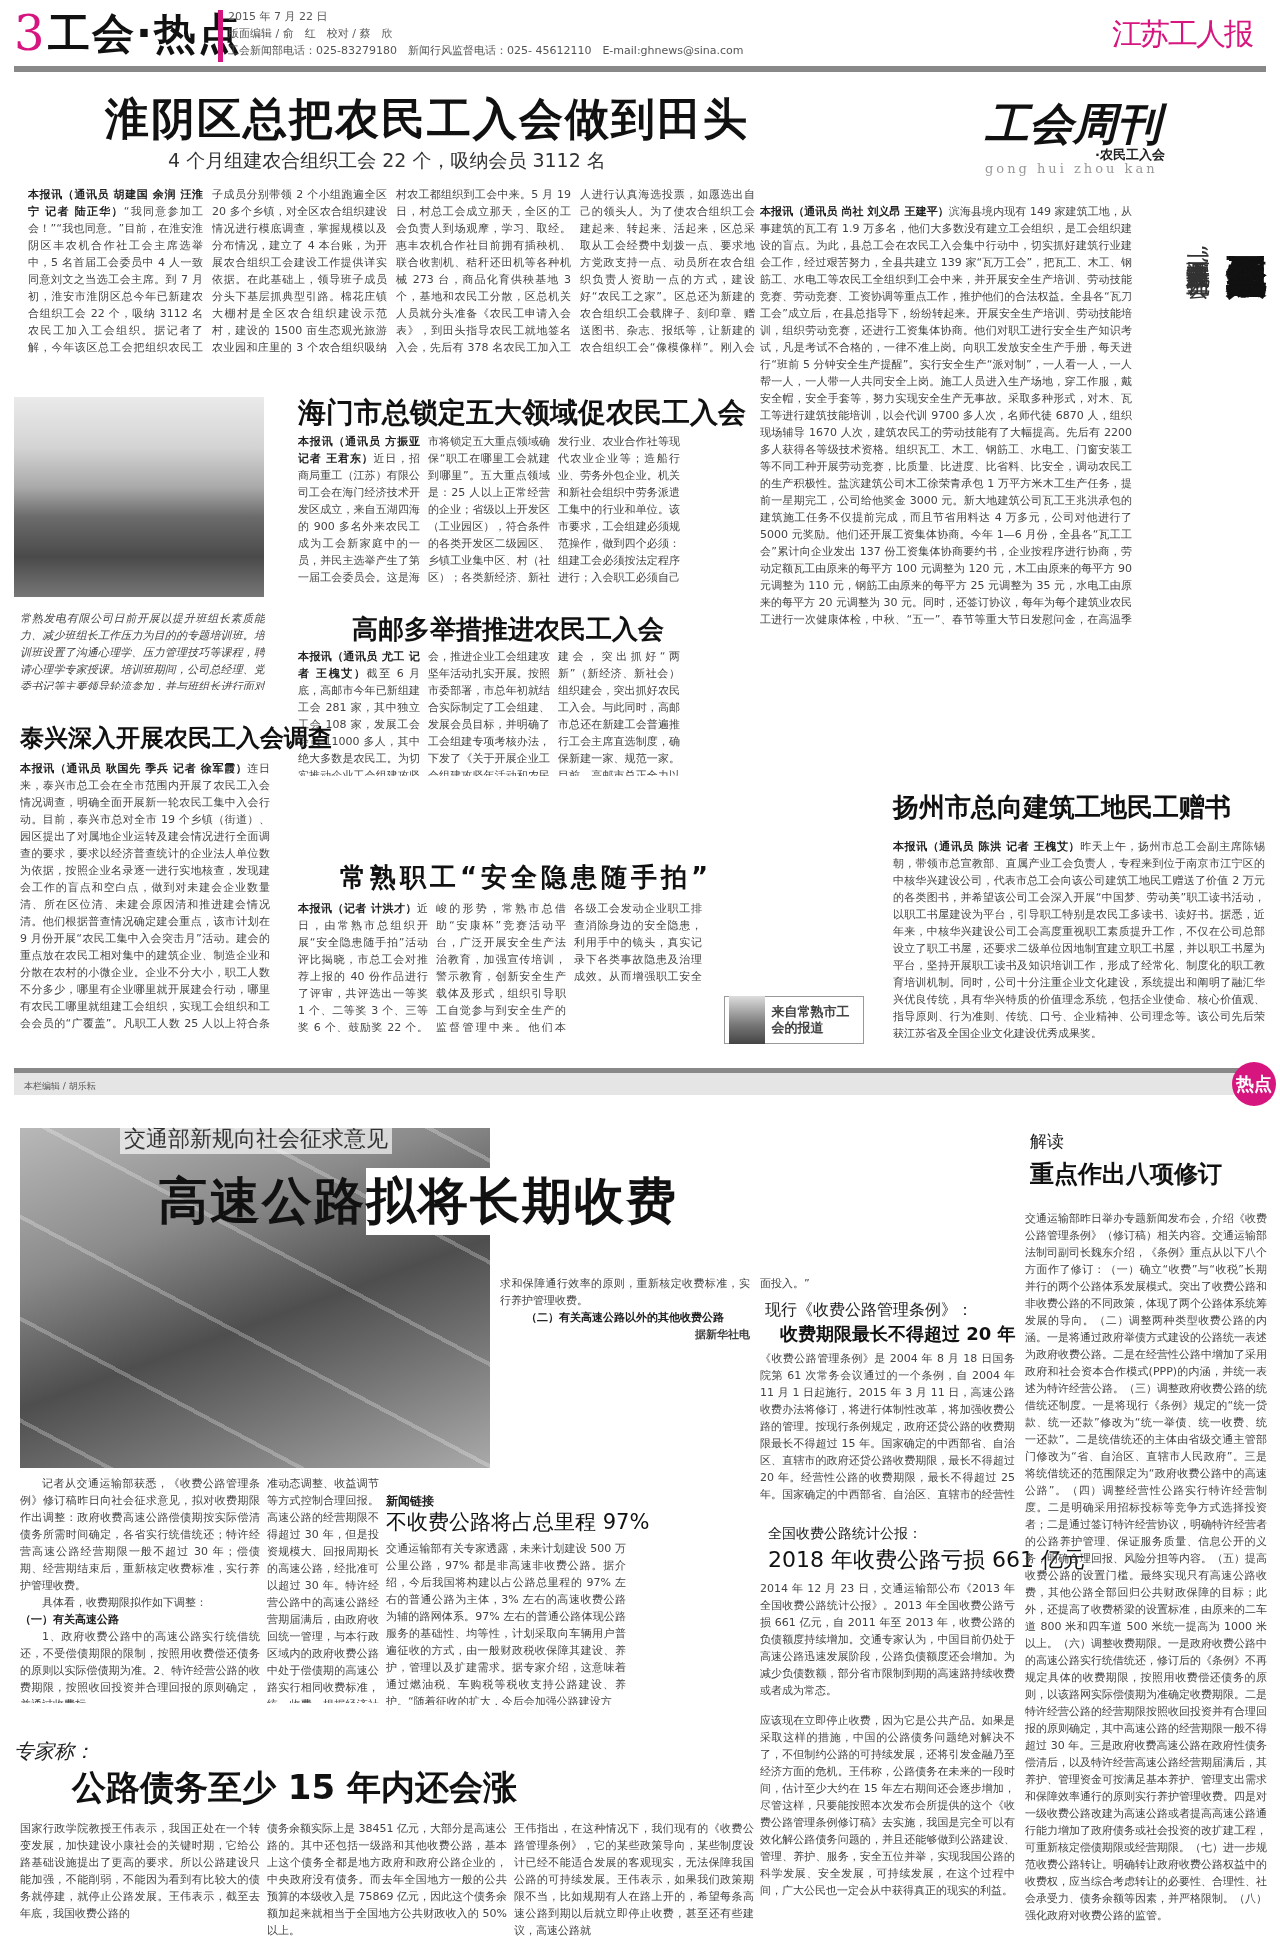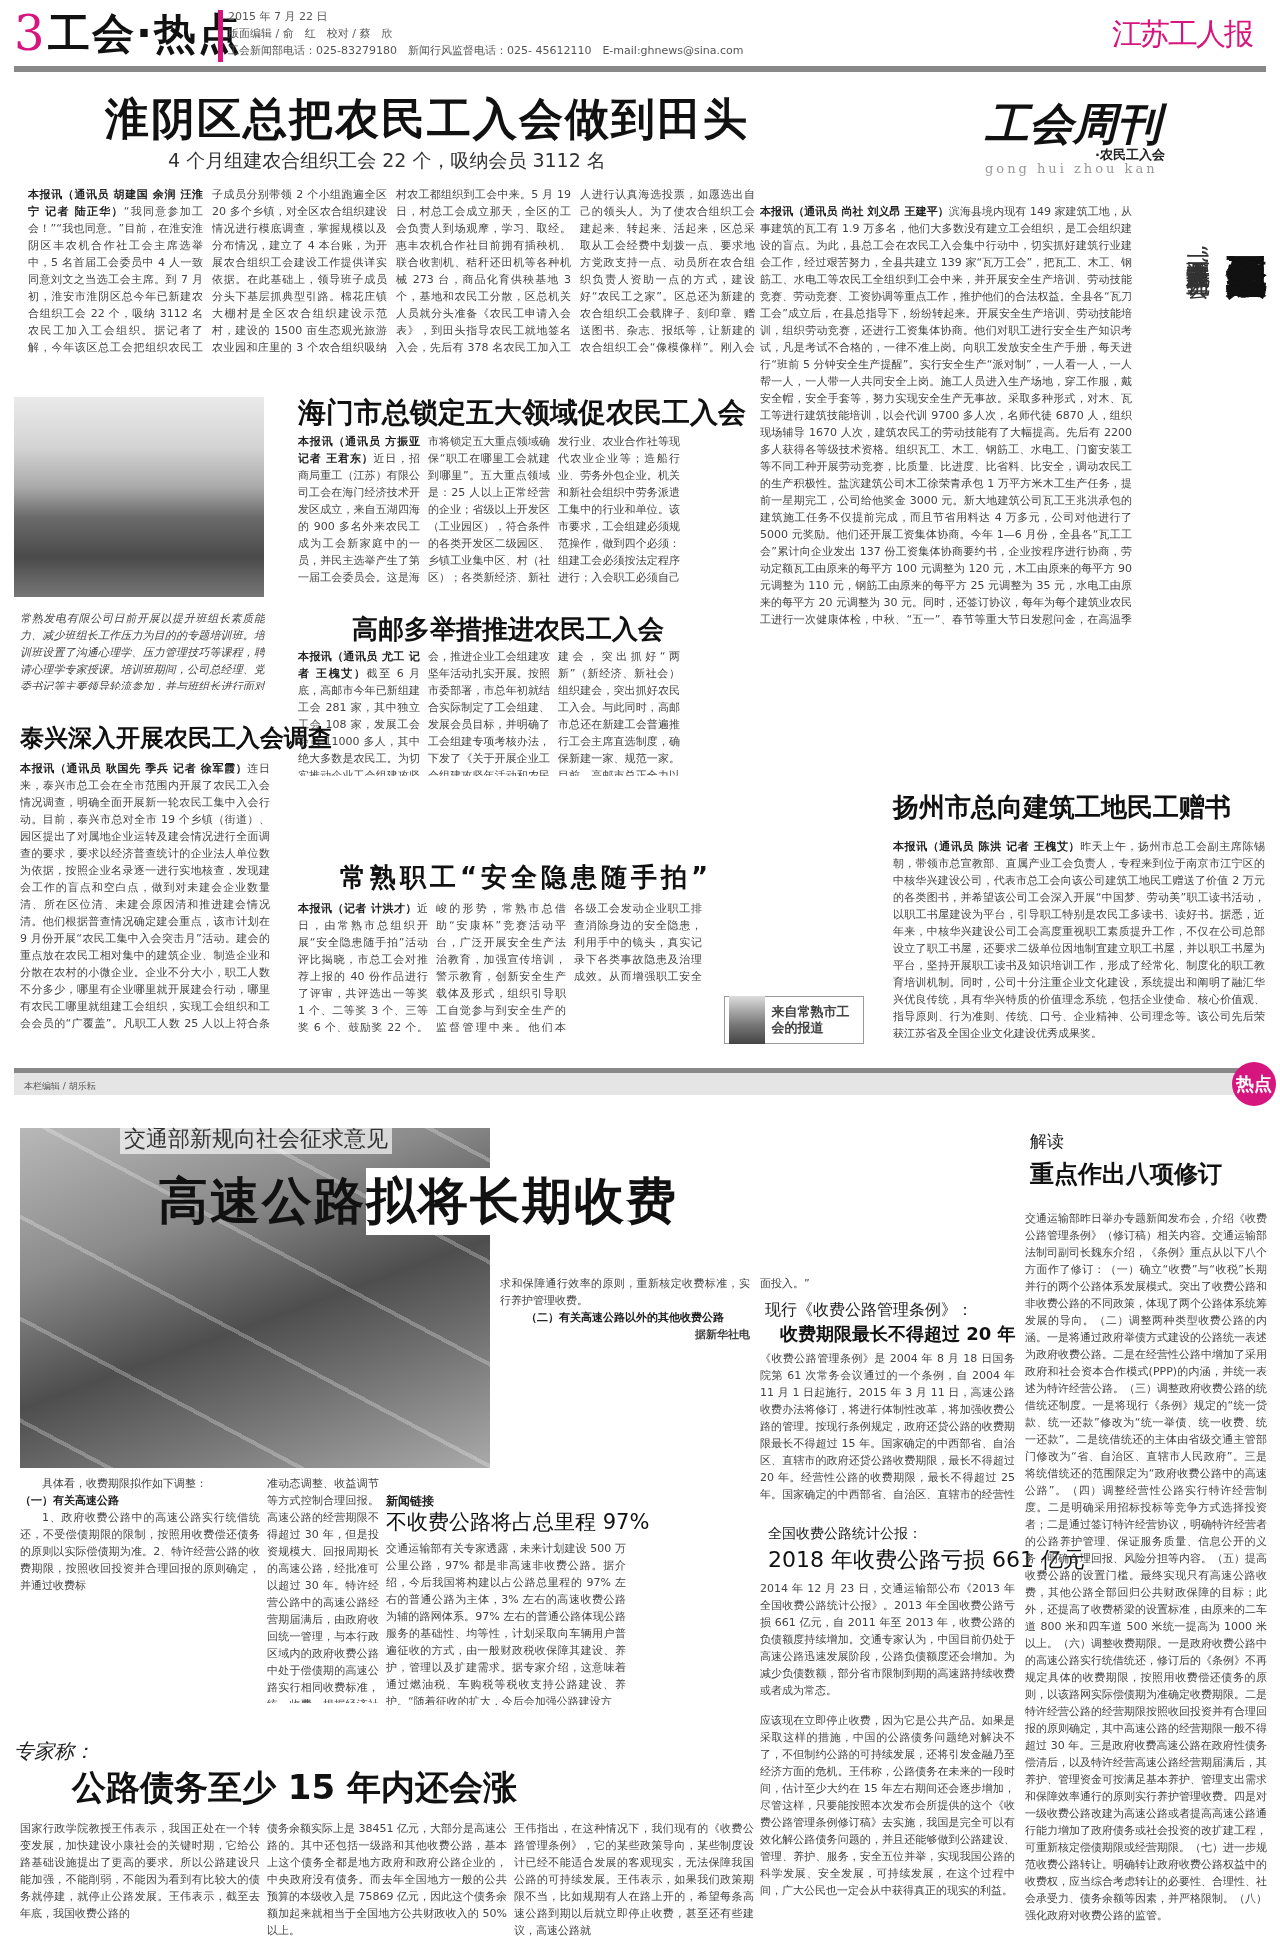--- a/index.html
+++ b/index.html
@@ -90,20 +90,21 @@
 <div class="abs sep" style="left:14px;top:1068px;width:1226px"></div>
 <div class="abs grey-band" style="left:14px;top:1073px;width:1226px;height:22px"></div>
 <div class="abs" style="left:24px;top:1080px;font-size:9px;color:#555">本栏编辑 / 胡乐耘</div>
 <div class="abs hot-badge" style="left:1232px;top:1062px">热点</div>
 
 <div class="abs photo road" style="left:20px;top:1128px;width:470px;height:340px"></div>
 <div class="abs" style="left:120px;top:1124px;font-size:22px;color:#333;background:rgba(255,255,255,.65);padding:0 4px">交通部新规向社会征求意见</div>
 <div class="abs headline" style="left:158px;top:1168px;font-size:50px;letter-spacing:2px;background:linear-gradient(90deg,rgba(255,255,255,0) 0,rgba(255,255,255,.0) 40%,#fff 40%)">高速公路拟将长期收费</div>
 
 <div class="col" style="left:20px;top:1475px;width:240px;height:228px">
+  <p style="text-indent:2em">记者从交通运输部获悉，《收费公路管理条例》修订稿昨日向社会征求意见，拟对收费期限作出调整：政府收费高速公路偿债期按实际偿清债务所需时间确定，各省实行统借统还；特许经营高速公路经营期限一般不超过 30 年；偿债期、经营期结束后，重新核定收费标准，实行养护管理收费。</p>
   <p style="text-indent:2em">具体看，收费期限拟作如下调整：</p>
   <p style="font-weight:bold;color:#222">（一）有关高速公路</p>
   <p style="text-indent:2em">1、政府收费公路中的高速公路实行统借统还，不受偿债期限的限制，按照用收费偿还债务的原则以实际偿债期为准。2、特许经营公路的收费期限，按照收回投资并合理回报的原则确定，并通过收费标</p>
 </div>
 <div class="col" style="left:267px;top:1475px;width:112px;height:228px">准动态调整、收益调节等方式控制合理回报。高速公路的经营期限不得超过 30 年，但是投资规模大、回报周期长的高速公路，经批准可以超过 30 年。特许经营公路中的高速公路经营期届满后，由政府收回统一管理，与本行政区域内的政府收费公路中处于偿债期的高速公路实行相同收费标准，统一收费。根据经济社会发展需要实施收费公路改扩建工程，将一级公路改建为高速公路或者提高高速公路通行能力增加了政府债务或者社会投资的，可重新核定偿债期限或者经营期限。3、政府统一管理的高速公路在政府债务偿清后，可按满足基本养护、管理支出需</div>
 <div class="col" style="left:500px;top:1275px;width:250px;height:210px">
   <p>求和保障通行效率的原则，重新核定收费标准，实行养护管理收费。</p>
   <p style="font-weight:bold;color:#222;text-align:center">（二）有关高速公路以外的其他收费公路</p>
   <p style="text-align:right;font-weight:bold">据新华社电</p>
 </div>

